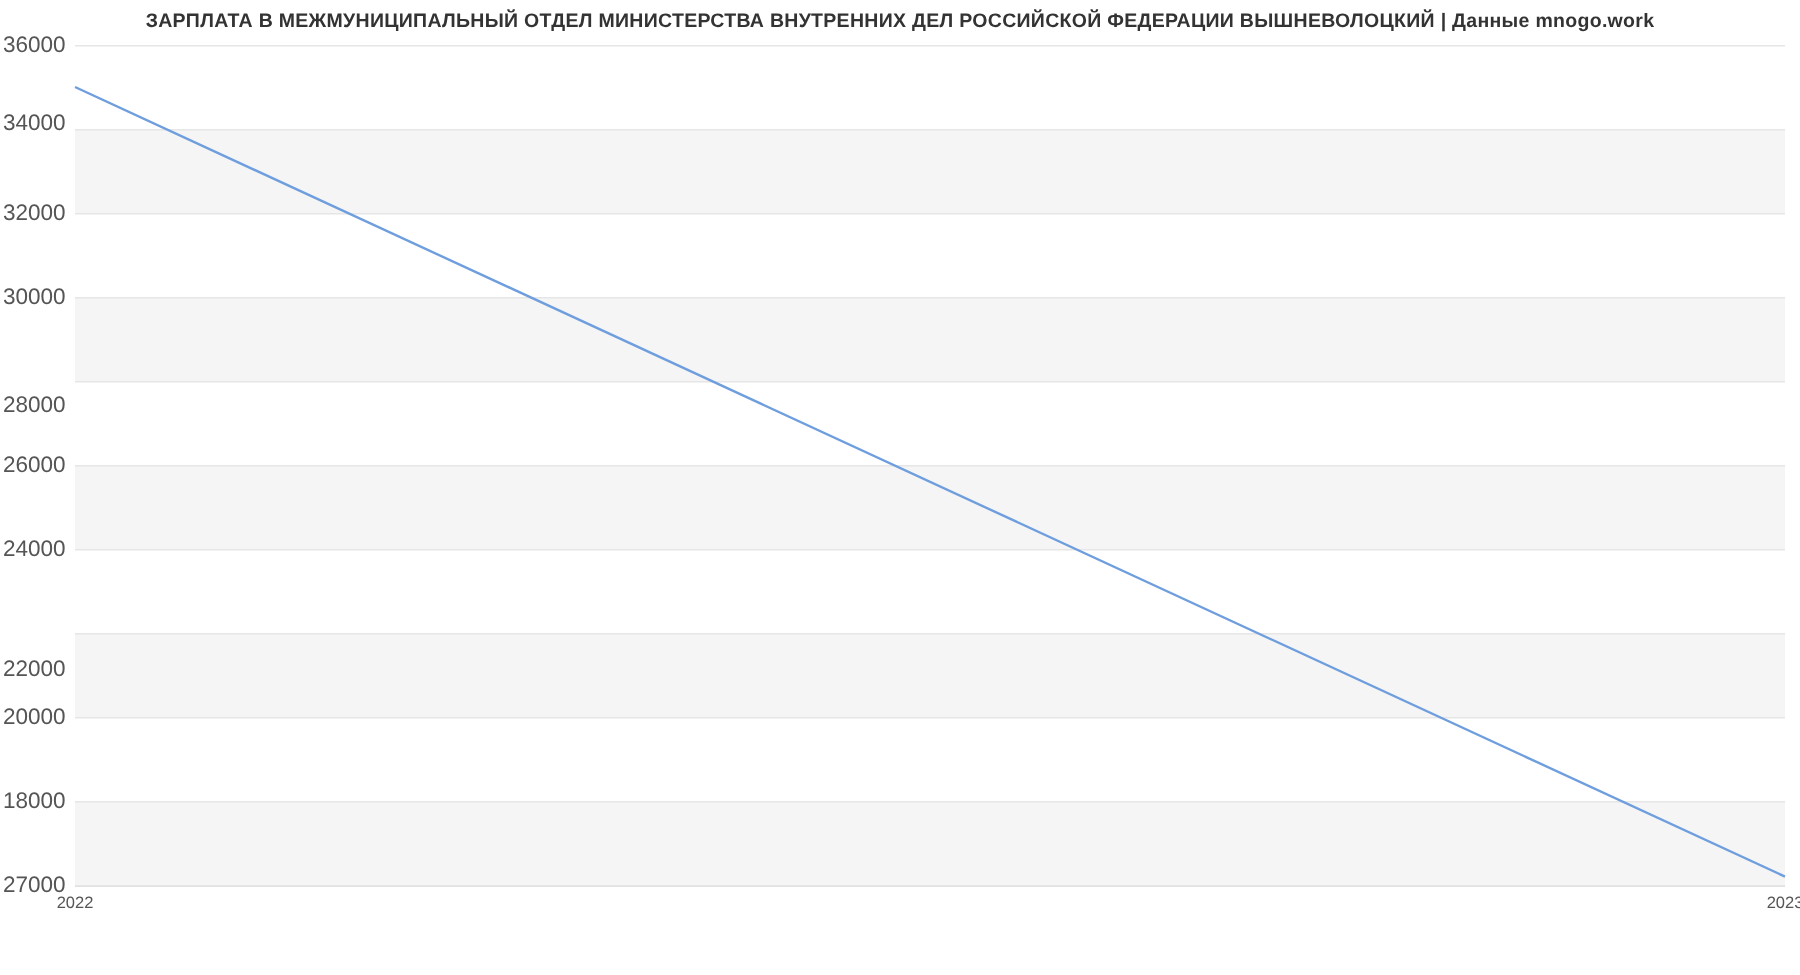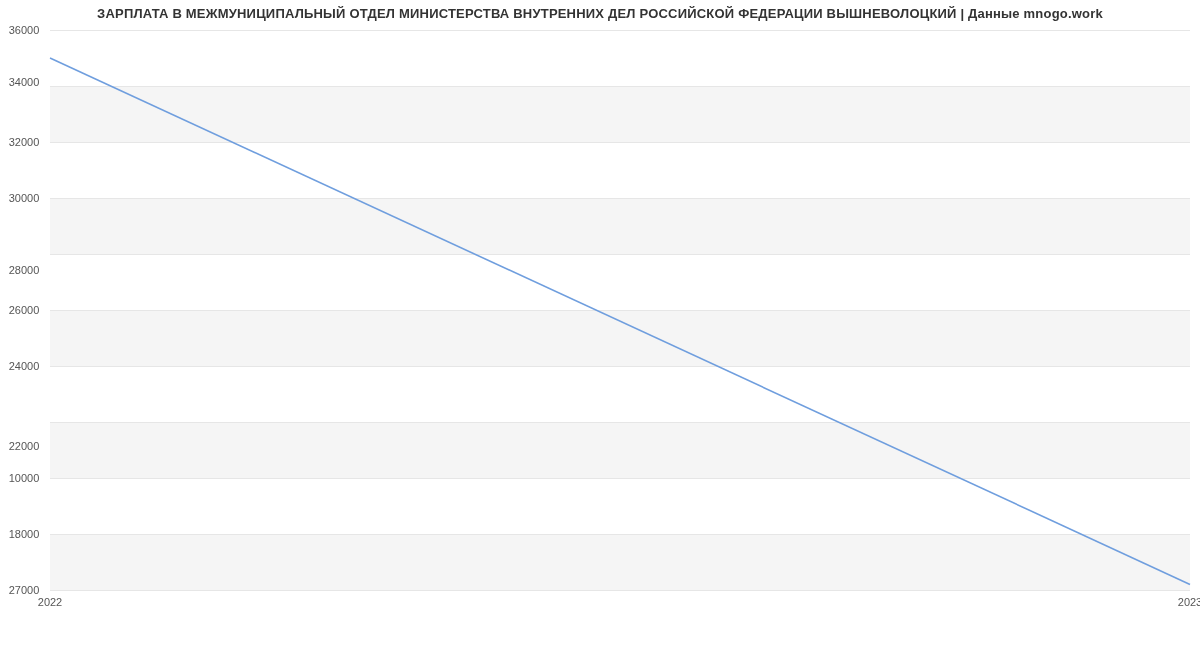--- a/index.html
+++ b/index.html
@@ -44,22 +44,22 @@
     position: absolute;
     left: 0;
     width: 100%;
     height: 1px;
     background: #e6e6e6;
   }
   .ytick {
     position: absolute;
     right: 1154px;
     width: 44px;
-    text-align: center;
-    font-size: 11px;
+    text-align: left;
+    font-size: 15px;
     color: #555;
     transform: translateY(-50%);
   }
   .xtick {
     position: absolute;
     top: 596px;
     font-size: 11px;
     color: #555;
     transform: translateX(-50%);
   }
@@ -93,21 +93,21 @@
       <div class="gridline" style="top: 168px;"></div>
       <div class="gridline" style="top: 112px;"></div>
       <div class="gridline" style="top: 56px;"></div>
       <div class="gridline" style="top: 0px;"></div>
       <svg class="line" viewBox="0 0 1140 560" preserveAspectRatio="none">
       <polyline id="series-line" fill="none" stroke="#6f9ede" stroke-width="1.6" points="0,28 1140,554.4"></polyline>
     </svg>
   </div>
 <div class="ytick" style="top: 590px;">27000</div>
     <div class="ytick" style="top: 534px;">18000</div>
-    <div class="ytick" style="top: 478px;">10000</div>
+    <div class="ytick" style="top: 478px;">20000</div>
     <div class="ytick" style="top: 446px;">22000</div>
     <div class="ytick" style="top: 366px;">24000</div>
     <div class="ytick" style="top: 310px;">26000</div>
     <div class="ytick" style="top: 270px;">28000</div>
     <div class="ytick" style="top: 198px;">30000</div>
     <div class="ytick" style="top: 142px;">32000</div>
     <div class="ytick" style="top: 82px;">34000</div>
     <div class="ytick" style="top: 30px;">36000</div>
     <div class="xtick" style="left: 50px;">2022</div>
     <div class="xtick" style="left: 1190px;">2023</div>

